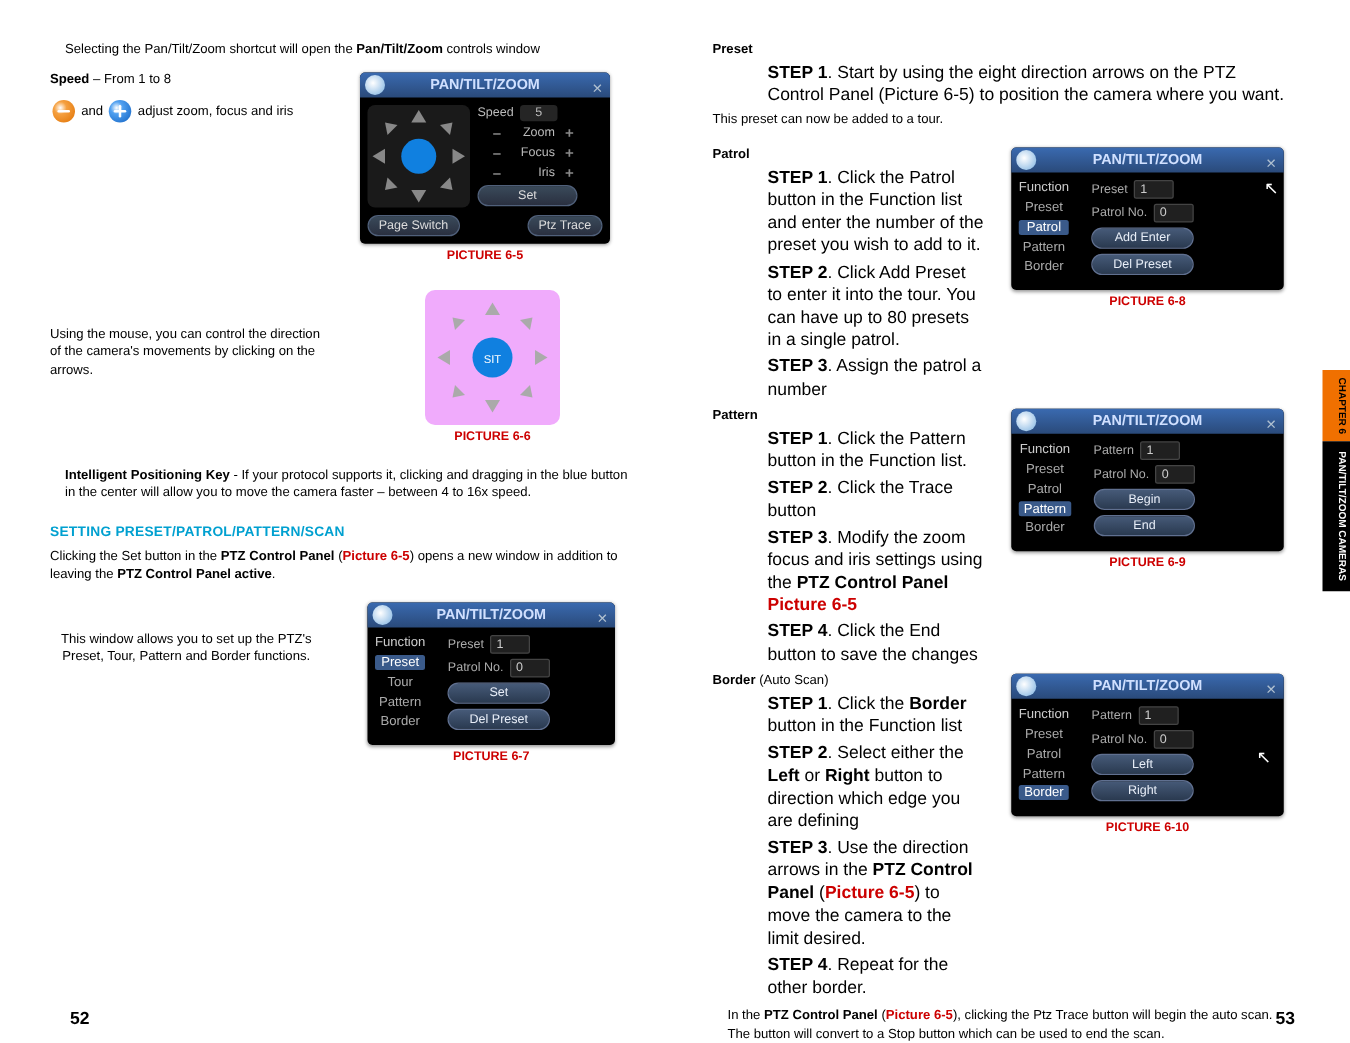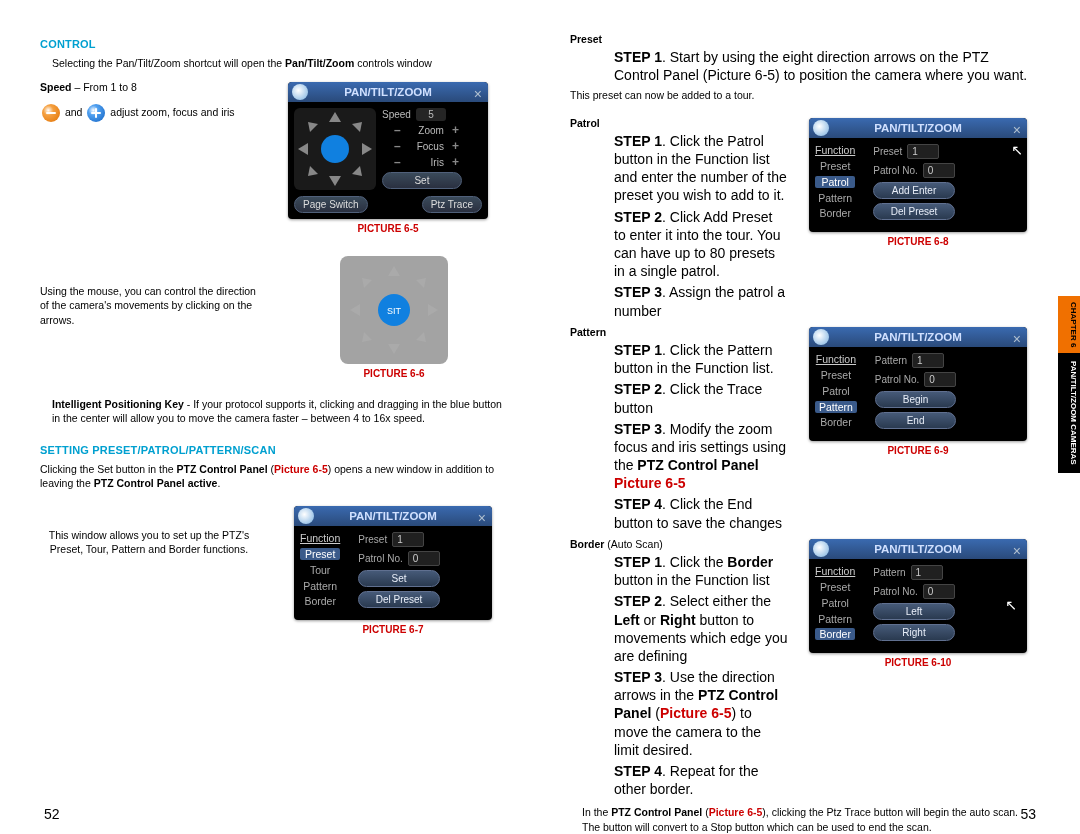--- a/index.html
+++ b/index.html
@@ -103,21 +103,21 @@
   .ptz-controls { display: grid; grid-template-columns: auto auto auto; gap: 2px 3px; align-items:center;}
   .ptz-controls .lbl { color: #bbb; font-size: 10px; text-align: right; padding-right:2px;}
   .ptz-controls .val { background:#252525; color:#bbb; font-size:10px; padding:1px 6px; border-radius:3px; min-width:18px; text-align:center;}
   .ptz-controls .pm { color:#888; font-size:12px; font-weight:bold; padding:0 3px;}
   .ptz-row-controls { display:flex; flex-direction:column; gap:3px;}
   .ptz-btn { background: linear-gradient(#3a4a5a,#2a3040); color:#ddd; font-size:10px; padding:2px 8px; border-radius:10px; border:1px solid #50607a; text-align:center;}
   .ptz-bottom { display:flex; gap:6px; padding:0 6px; justify-content:space-between;}
 
   .ptz-list-body { padding: 6px; color:#aaa; font-size:10.5px; display:flex; gap:10px;}
   .ptz-list-left { display:grid; grid-template-columns:auto auto; gap:3px 8px; align-items:center;}
-  .ptz-list-left .hdr { color:#ccc;text-decoration:underline; }
+  .ptz-list-left .hdr { color:#ccc; }
   .ptz-list-left .row-sel { background:#3a5a8a; color:#fff; padding:0 4px; border-radius:2px;}
   .ptz-list-right { display:flex; flex-direction:column; gap:4px; }
   .ptz-field { display:flex; gap:5px; align-items:center; font-size:10px;}
   .ptz-field .inp { background:#202020; border:1px solid #444; color:#ccc; font-size:10px; padding:1px 4px; width:22px; text-align:left; border-radius:2px;}
   .ptz-button { background: linear-gradient(#465a78,#2a3a50); border:1px solid #607090; color:#e8eef8; font-size:10px; padding:2px 8px; border-radius:10px; text-align:center; min-width:60px;}
 
   
   .circ {
     display:inline-block;
     width:18px;height:18px;border-radius:50%;
@@ -130,26 +130,26 @@
   .circ::after{
     content:"";position:absolute;left:4px;right:4px;top:8px;height:2px;background:#fff;border-radius:1px;
   }
   .circ.plus::before{
     content:"";position:absolute;top:4px;bottom:4px;left:8px;width:2px;background:#fff;border-radius:1px;
   }
 
   
   .sit-pad {
     width: 100px; height:100px;
-    background:#a3a3a3; border-radius:8px; padding:4px;
+    background:#f0abfc; border-radius:8px; padding:4px;
     display:inline-block;
     position:relative;
   }
 
-  .page-num { position:absolute; bottom:12px; font-weight:normal; font-size:14px;}
+  .page-num { position:absolute; bottom:12px; font-weight:bold; font-size:14px;margin-left:12px;}
   .pn-left { left:44px;}
   .pn-right { right:44px;}
 
   
   .side-tab {
     position:absolute;
     right:0; top:296px;
     width:22px;
     display:flex; flex-direction:column;
   }
@@ -168,21 +168,20 @@
 
   .row-two { display:flex; gap:18px; align-items:flex-start;}
   .fig { text-align:center; margin: 4px 0;}
 </style>
 </head>
 <body>
 
 <div class="page">
 
   <div class="col col-left">
-    <div class="h2">Control</div>
     <div class="body indent">
       <span>Selecting the Pan/Tilt/Zoom shortcut will open the </span><span class="bold">Pan/Tilt/Zoom</span><span> controls window</span>
     </div>
 
     <div class="row-two" style="margin-top:8px;">
       <div style="flex:0 0 230px;">
         <div class="body">
           <span class="bold">Speed</span><span> – From 1 to 8</span>
         </div>
         <div class="body" style="margin-top:10px;">
@@ -409,21 +408,21 @@
           </div>
         </div>
         <div class="caption">PICTURE 6-9</div>
       </div>
     </div>
 
     <div class="row-two">
       <div style="flex:0 0 218px;">
         <div class="body"><span class="bold">Border</span><span> (Auto Scan)</span></div>
         <div class="step indent2"><span class="step-label">STEP 1</span><span>. Click the </span><span class="bold">Border</span><span> button in the Function list</span></div>
-        <div class="step indent2"><span class="step-label">STEP 2</span><span>. Select either the </span><span class="bold">Left</span><span> or </span><span class="bold">Right</span><span> button to movements which edge you are defining</span></div>
+        <div class="step indent2"><span class="step-label">STEP 2</span><span>. Select either the </span><span class="bold">Left</span><span> or </span><span class="bold">Right</span><span> button to direction which edge you are defining</span></div>
         <div class="step indent2"><span class="step-label">STEP 3</span><span>. Use the direction arrows in the </span><span class="bold">PTZ Control Panel</span><span> (</span><span class="red">Picture 6-5</span><span>) to move the camera to the limit desired.</span></div>
         <div class="step indent2"><span class="step-label">STEP 4</span><span>. Repeat for the other border.</span></div>
       </div>
       <div class="fig" style="flex:1;">
         <div class="ptz-panel" style="width:218px; position:relative;">
           <div class="ptz-title">
             <span class="icon"></span>
             <span>PAN/TILT/ZOOM</span>
             <span class="close">×</span>
           </div>

